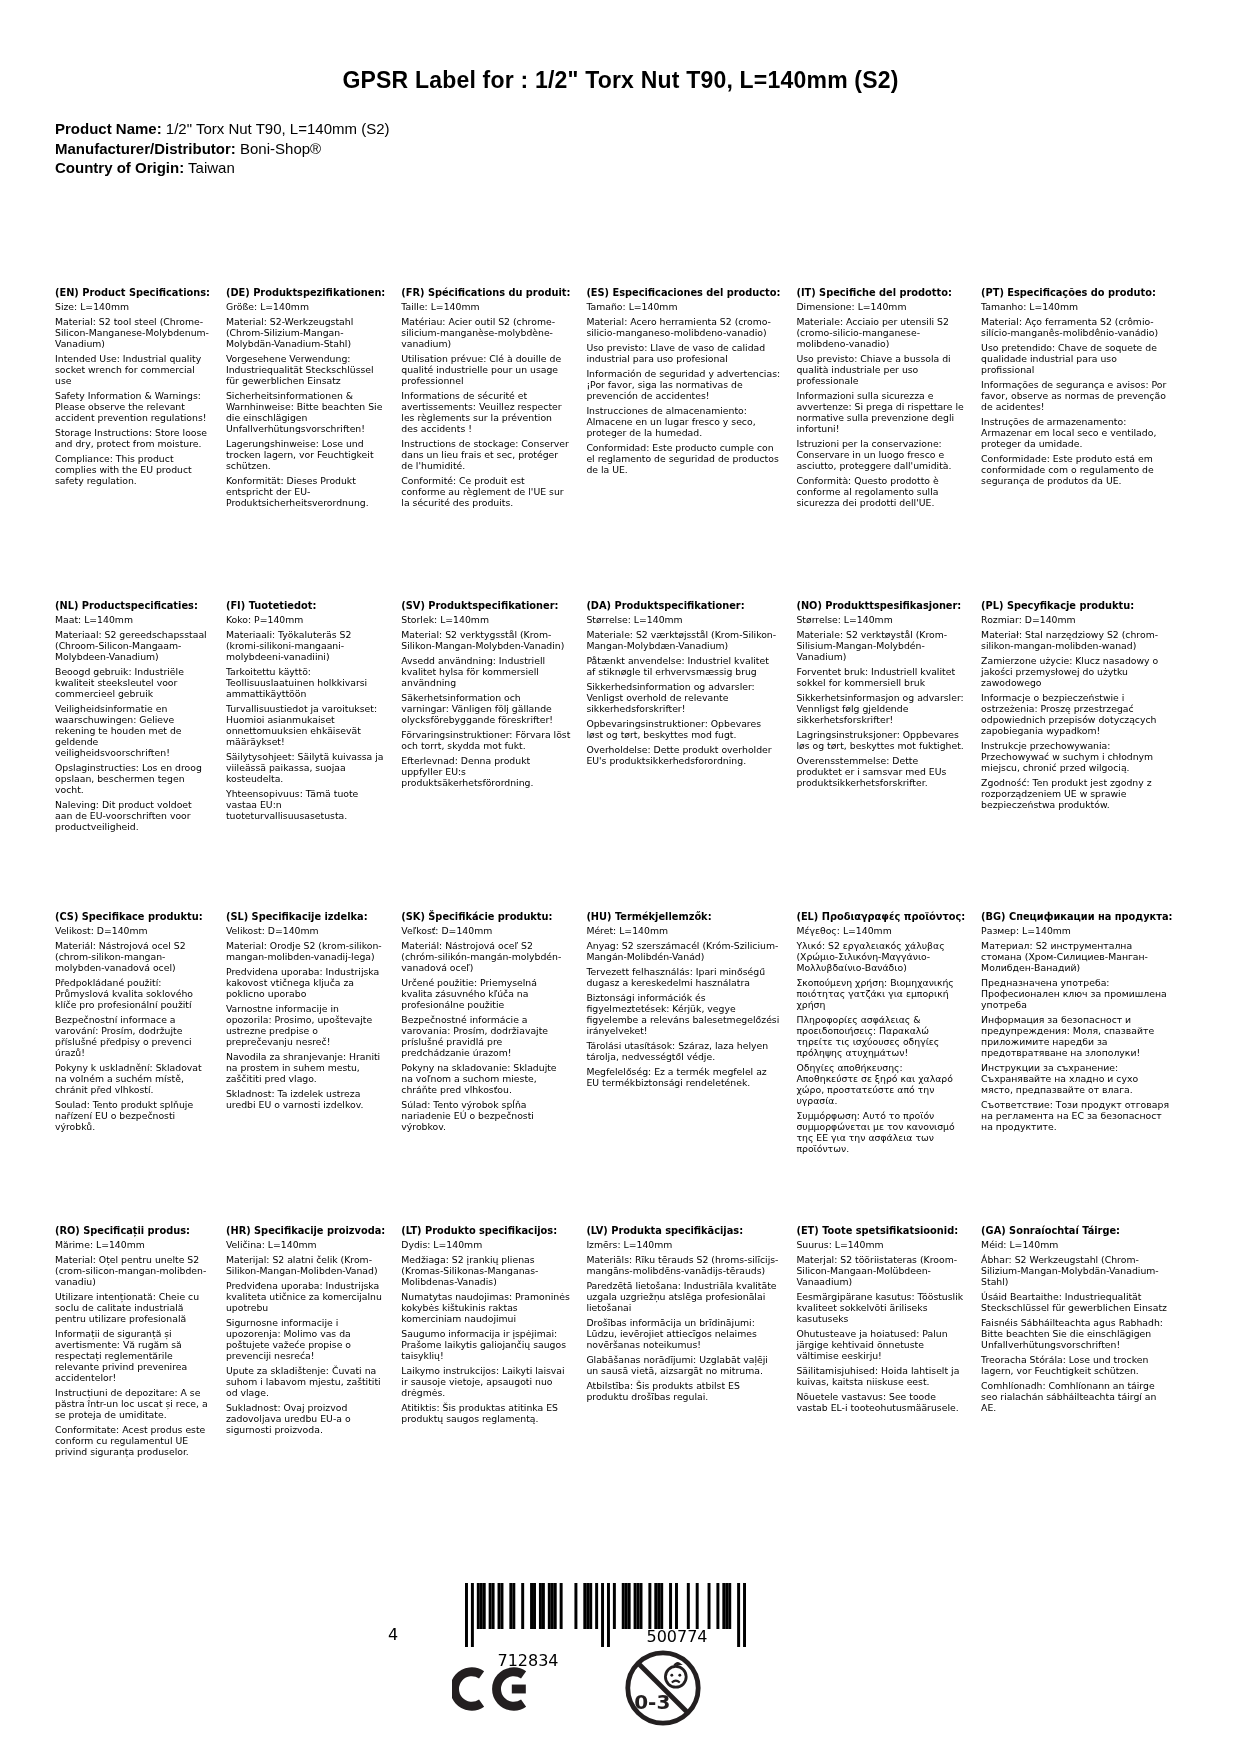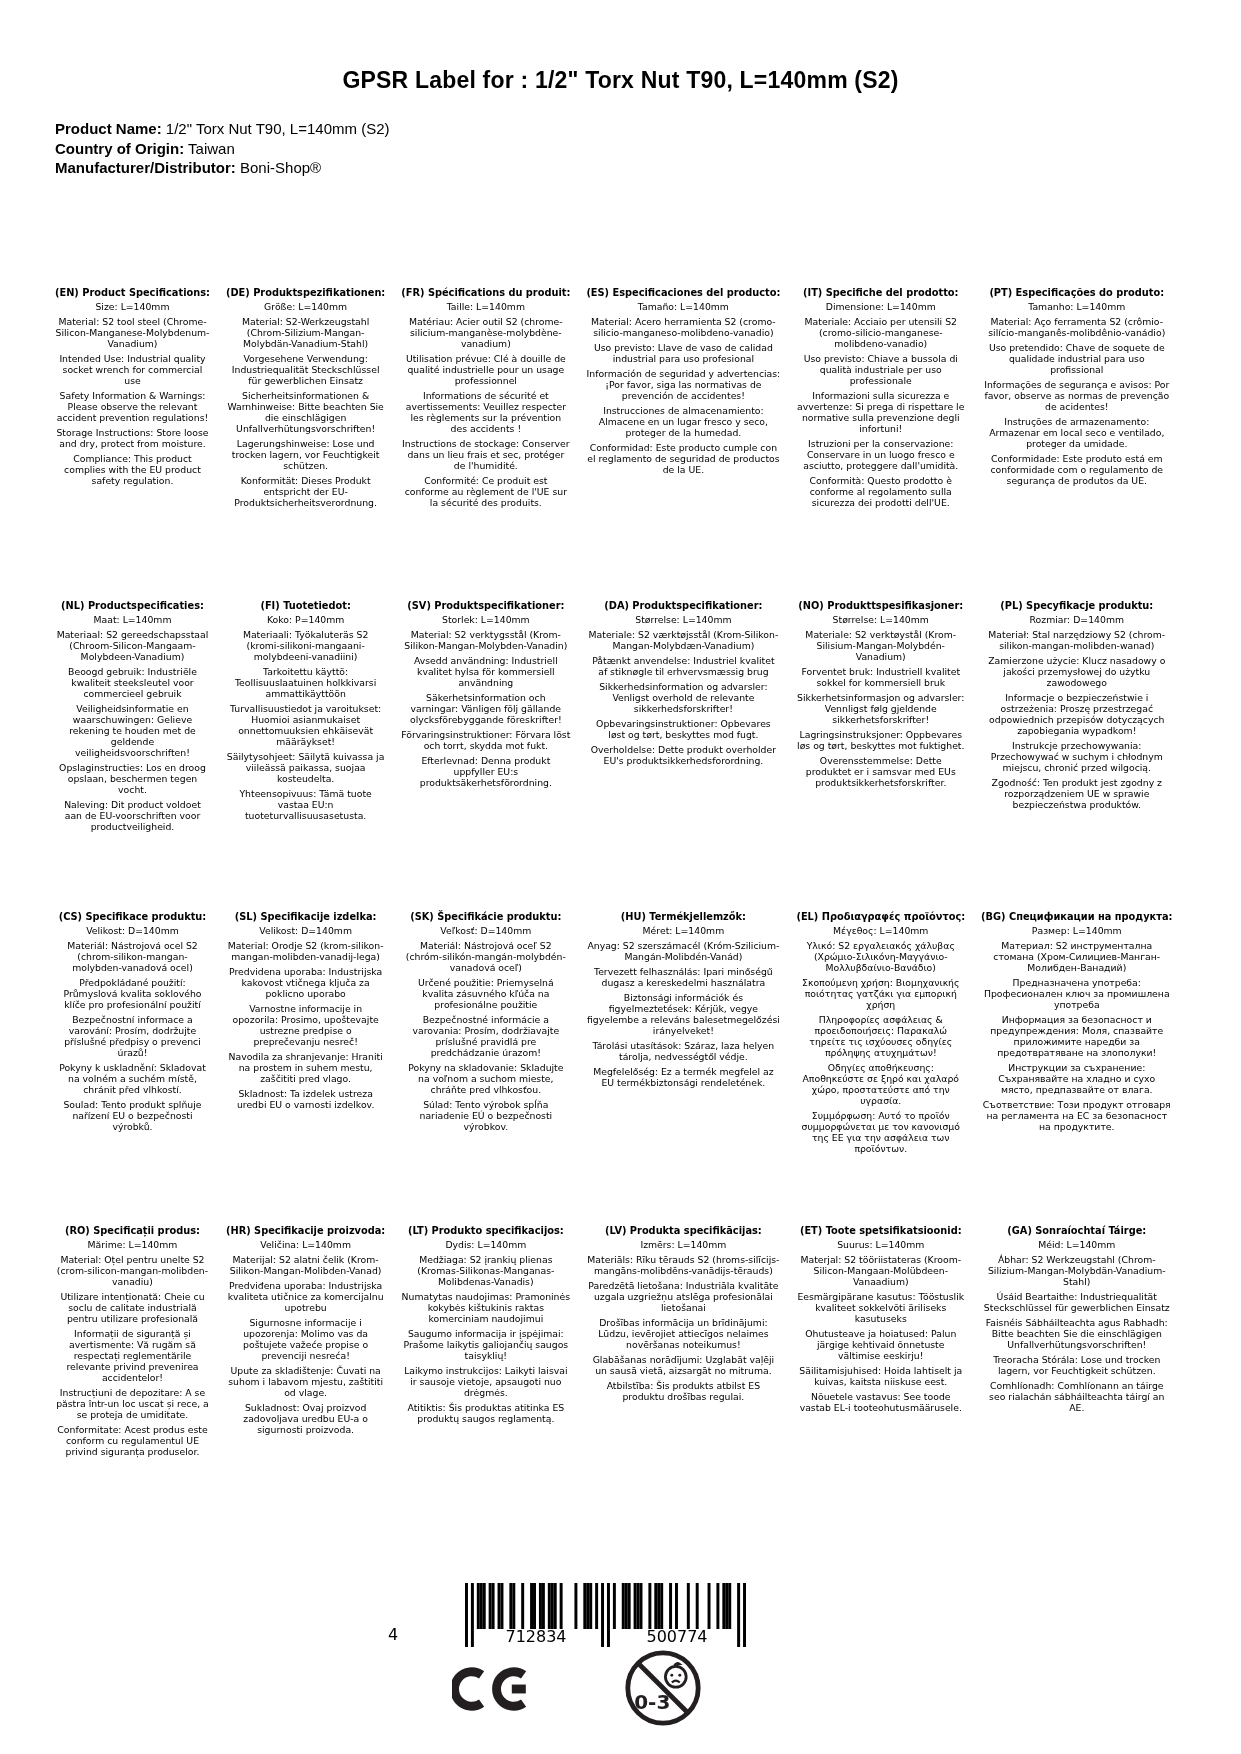--- a/index.html
+++ b/index.html
@@ -6,53 +6,53 @@
   #page{position:relative;width:1241px;height:1754px;background:#ffffff;color:#000;
         font-family:"DejaVu Sans",sans-serif;overflow:hidden;margin:0 auto;}
   .page-title{position:absolute;top:52px;left:0;right:0;text-align:center;
         font-family:"Liberation Sans",sans-serif;font-size:23px;font-weight:bold;letter-spacing:.2px;}
   .product-info{position:absolute;left:55px;top:119px;
         font-family:"Liberation Sans",sans-serif;font-size:15px;line-height:19.5px;}
   .pi-row .pi-label{font-weight:bold;}
   .grid{position:absolute;left:55px;top:287px;width:1042px;display:grid;
         grid-template-columns:repeat(6,1fr);column-gap:10px;
         grid-template-rows:313px 311px 314px auto;font-size:9.3px;}
-  .block{padding-right:6px;text-align:center;}
+  .block{padding-right:6px;}
   .block-title{font-size:9.8px;font-weight:bold;margin:0 0 2px;line-height:12px;white-space:nowrap;}
   .block p{margin:0 0 4px;line-height:11px;}
   
   .barcode{position:absolute;left:388px;top:1583px;width:360px;height:67px;}
   .bc-first{position:absolute;left:0;top:42px;font-size:16px;}
   .bc-bars{position:absolute;left:77px;top:0;}
   .bc-group{position:absolute;top:44px;font-size:16px;text-align:center;background:transparent;}
-  .bc-left{left:86px;width:124px;}
+  .bc-left{left:78px;width:124px;margin-top:24px;}
   .bc-right{left:227px;width:124px;}
   .ce-wrap{position:absolute;left:452px;top:1660px;}
   .age-wrap{position:absolute;left:623px;top:1648px;}
   .sr-only{position:absolute;width:1px;height:1px;overflow:hidden;clip:rect(0 0 0 0);white-space:nowrap;}
 </style>
 </head>
 <body>
 
 <div id="page">
 
   <h1 class="page-title">GPSR Label for : 1/2" Torx Nut T90, L=140mm (S2)</h1>
 
   <div class="product-info">
     <div class="pi-row">
       <span class="pi-label">Product Name:</span>
       <span class="pi-value">1/2" Torx Nut T90, L=140mm (S2)</span>
     </div>
     <div class="pi-row">
+      <span class="pi-label">Manufacturer/Distributor:</span>
+      <span class="pi-value">Boni-Shop®</span>
+    </div>
+    <div class="pi-row">
       <span class="pi-label">Country of Origin:</span>
       <span class="pi-value">Taiwan</span>
-    </div>
-    <div class="pi-row">
-      <span class="pi-label">Manufacturer/Distributor:</span>
-      <span class="pi-value">Boni-Shop®</span>
     </div>
   </div>
 
   <section class="grid">
     <div class="block">
       <h3 class="block-title">(EN) Product Specifications:</h3>
     <p>Size: L=140mm</p>
         <p>Material: S2 tool steel (Chrome-Silicon-Manganese-Molybdenum-Vanadium)</p>
         <p>Intended Use: Industrial quality socket wrench for commercial use</p>
         <p>Safety Information &amp; Warnings: Please observe the relevant accident prevention regulations!</p>

